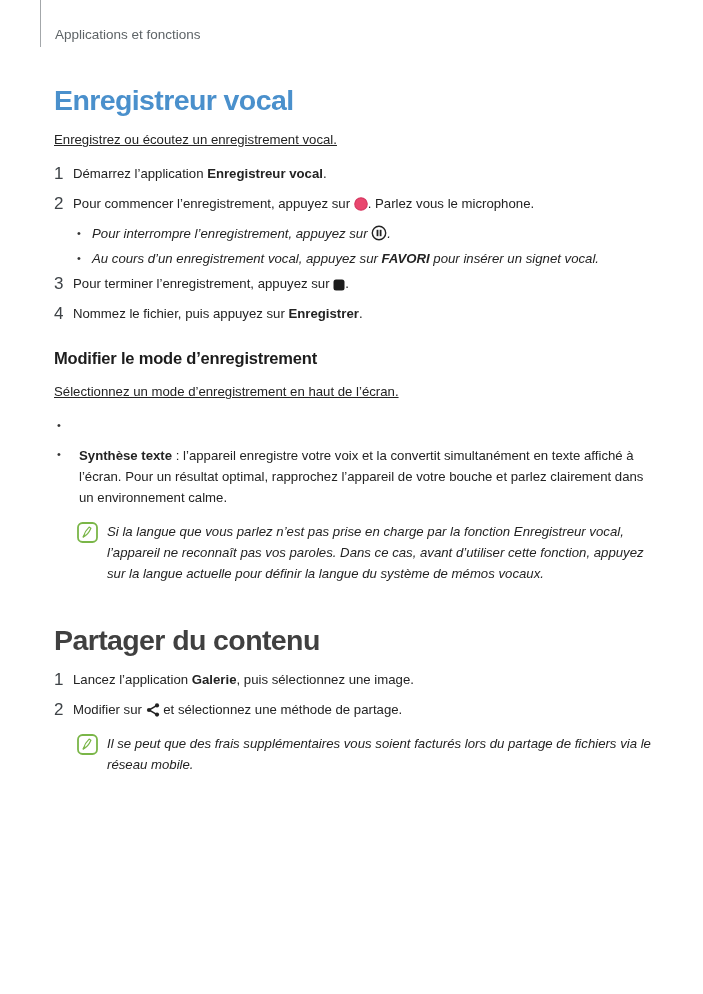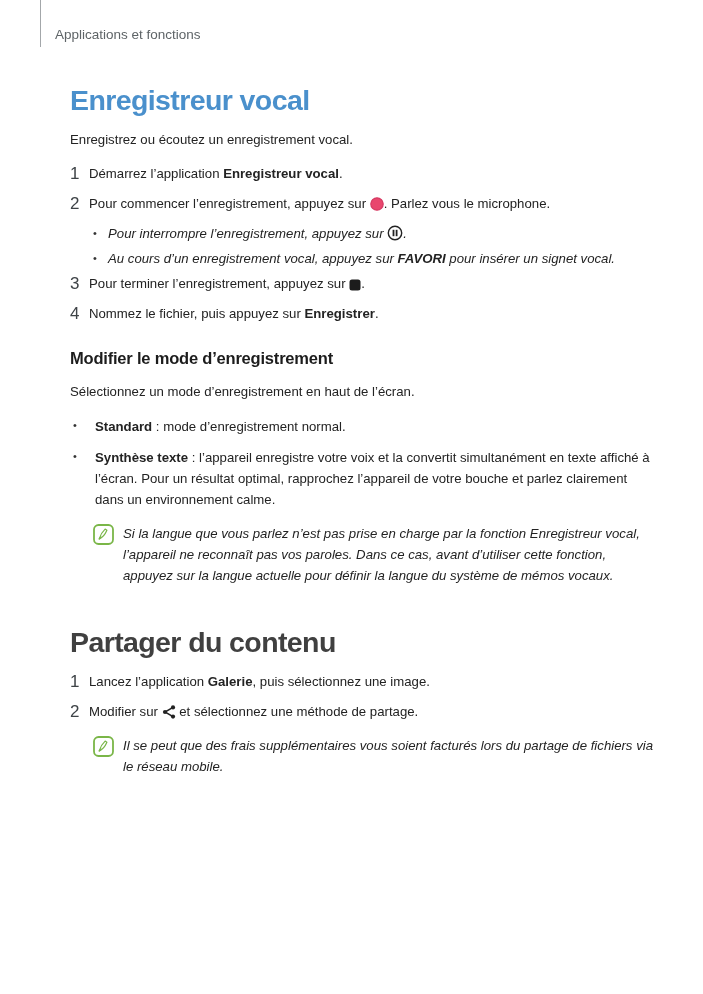--- a/index.html
+++ b/index.html
@@ -1,26 +1,26 @@
 <!DOCTYPE html>
 <html><head>
 <meta charset="utf-8">
 <style>
   html,body{margin:0;padding:0;background:#ffffff;}
   .page{position:relative;width:703px;height:856px;background:#ffffff;overflow:hidden;
         font-family:"Liberation Sans","DejaVu Sans",sans-serif;color:#232323;}
   .rule{position:absolute;left:40px;top:0;width:1px;height:47px;background:#a3a7aa;}
   .header{position:absolute;left:55px;top:27px;font-size:13.5px;color:#5e6467;}
-  .content{position:absolute;left:54px;top:84px;right:46px;margin-left:16px;}
+  .content{position:absolute;left:54px;top:84px;right:46px;}
   .doc-section{margin-bottom:40px;}
   h1.title{font-size:28.5px;line-height:32px;font-weight:700;margin:0 0 14px;
            letter-spacing:-0.6px;}
   h2.subtitle{font-size:16.5px;line-height:21px;font-weight:700;color:#1c1c1c;
               margin:24px 0 13px;letter-spacing:-0.2px;}
-  .p{font-size:13.2px;line-height:20px;margin:0 0 14px;}
+  .p{font-size:13.2px;line-height:20px;margin:0 0 14px;text-decoration:underline;}
   .step{display:flex;margin:0 0 10px;}
   .step .num{flex:none;width:19px;font-size:17px;line-height:19px;color:#3e4347;}
   .step .body{font-size:13.2px;line-height:20px;}
   .sub-bullet{display:flex;margin:0 0 5px 23px;}
   .sub-bullet .dot{flex:none;width:15px;font-size:11px;line-height:19px;color:#333;}
   .sub-bullet .body{font-size:13.2px;line-height:20px;font-style:italic;}
   .bullet{display:flex;margin:0 0 10px 3px;}
   .bullet .dot{flex:none;width:22px;font-size:11px;line-height:19px;color:#333;}
   .bullet .body{font-size:13.2px;line-height:21px;}
   .note{display:flex;margin:13px 0 0 23px;}
@@ -70,21 +70,20 @@
               </svg></span><span>.</span></div>
         </div>
         <div class="step">
           <span class="num">4</span>
           <div class="body"><span>Nommez le fichier, puis appuyez sur </span><span class="b">Enregistrer</span><span>.</span></div>
         </div>
         <h2 class="subtitle">Modifier le mode d’enregistrement</h2>
         <div class="p"><span>Sélectionnez un mode d’enregistrement en haut de l’écran.</span></div>
         <div class="bullet">
           <span class="dot">•</span>
-          <div class="body"><span class="b">Standard</span><span> : mode d’enregistrement normal.</span></div>
         </div>
         <div class="bullet">
           <span class="dot">•</span>
           <div class="body"><span class="b">Synthèse texte</span><span> : l’appareil enregistre votre voix et la convertit simultanément en texte affiché à l’écran. Pour un résultat optimal, rapprochez l’appareil de votre bouche et parlez clairement dans un environnement calme.</span></div>
         </div>
         <div class="note">
           <span class="icon"><svg width="21" height="21" viewBox="0 0 21 21">
               <rect x="1" y="1" width="19" height="19" rx="4.5" fill="none" stroke="#7ab648" stroke-width="1.8"></rect>
               <path d="M6.1 15.1 C7.1 11.6 9.6 7.4 12.1 5.1 L13.9 6.3 C12.4 9.9 9.2 13.7 6.1 15.1 Z" fill="none" stroke="#7ab648" stroke-width="1.2" stroke-linejoin="round"></path>
               <path d="M6.1 15.1 L8.1 12.2" stroke="#7ab648" stroke-width="1.1"></path>

